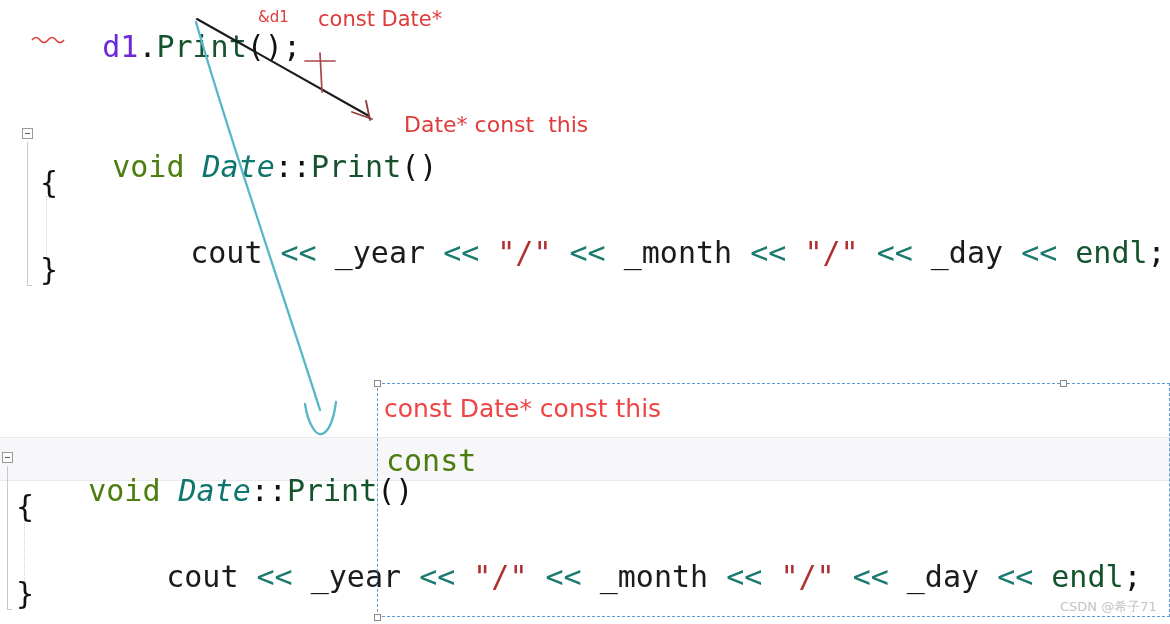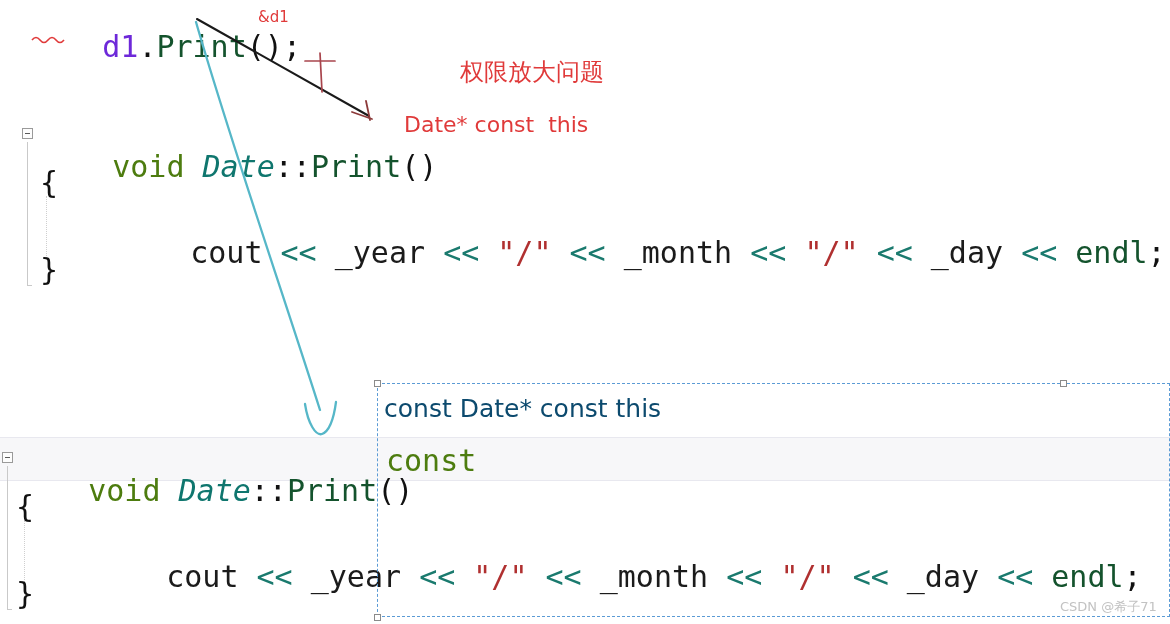--- a/index.html
+++ b/index.html
@@ -44,21 +44,21 @@
 
   
   .ann-red {
     position: absolute;
     color: #e03a3a;
     font-family: "DejaVu Sans", "Liberation Sans", sans-serif;
     white-space: pre;
   }
   .ann-cyan {
     position: absolute;
-    color: #0c4a6e;
+    color: #ef4444;
     font-family: "DejaVu Sans", "Liberation Sans", sans-serif;
     white-space: pre;
   }
 
   
   .collapse-box {
     position: absolute;
     width: 11px;
     height: 11px;
     border: 1px solid #9a9a9a;
@@ -146,22 +146,22 @@
   <div class="code" style="left:30px; top:2px;">
     <span class="tok-local">d1</span><span class="tok-punct">.</span><span class="tok-fn">Print</span><span class="tok-punct">()</span><span class="tok-punct">;</span>
   </div>
 
   <svg class="overlay">
     <path d="M32 40 q4 -5 8 0 q4 5 8 0 q4 -5 8 0 q4 5 8 0" fill="none" stroke="#e03a3a" stroke-width="1.6"></path>
   </svg>
 
   <div class="ann-red" style="left:258px; top:8px; font-size:15px;">&amp;d1</div>
 
-
-  <div class="ann-red" style="left:460px; top:56px; font-size:24px; font-family:'DejaVu Sans','Liberation Sans',sans-serif;">权限放大问题</div>
+  <div class="ann-red" style="left:318px; top:7px; font-size:21px;">const Date*</div>
+
 
   <div class="collapse-box" style="left:22px; top:128px;"></div>
   <div class="region-bar" style="left:27px; top:142px; height:144px;"></div>
   <div class="indent-guide" style="left:46px; top:196px; height:62px;"></div>
 
   <div class="code" style="left:40px; top:122px;">
     <span class="tok-kw">void</span><span> </span><span class="tok-type">Date</span><span class="tok-punct">::</span><span class="tok-fn">Print</span><span class="tok-punct">()</span>
   </div>
 
   <div class="ann-red" style="left:404px; top:112px; font-size:22px;">Date* const  this</div>

